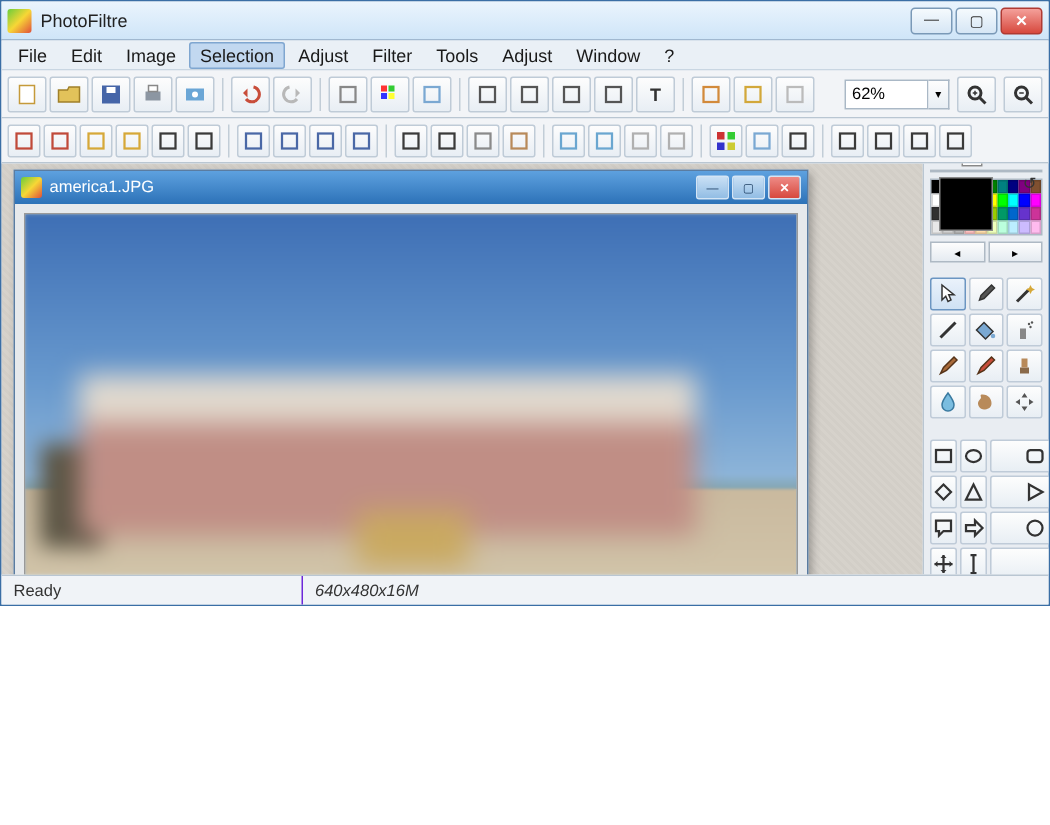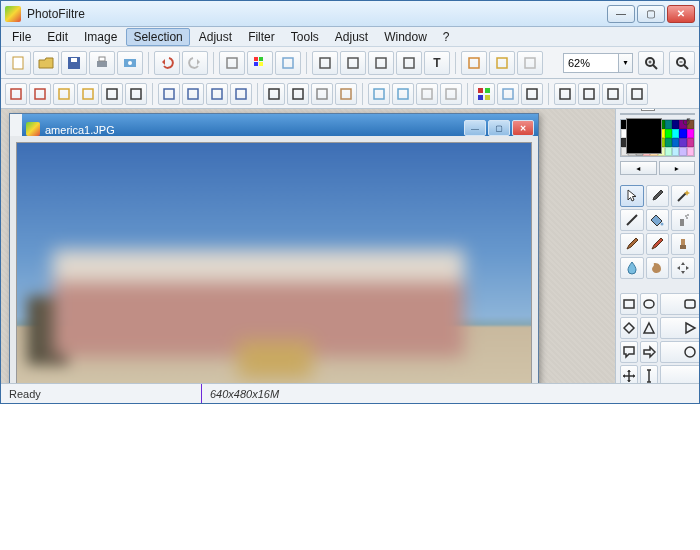--- a/index.html
+++ b/index.html
@@ -17,21 +17,21 @@
 .toolbar { background: #f2f4f7; height: 32px; display: flex; align-items: center; padding: 2px 4px; gap: 2px; border-bottom: 1px solid #b9c6d2; }
 .toolbar2 { background: #f2f4f7; height: 30px; display: flex; align-items: center; padding: 2px 4px; gap: 2px; border-bottom: 1px solid #b9c6d2; }
 .tbtn { width: 26px; height: 24px; border: 1px solid #bfcbd7; background: linear-gradient(#fdfdfd, #e8eef4); display: flex; align-items: center; justify-content: center; border-radius: 2px; }
 .tbtn svg, .ptool svg { width: 16px; height: 16px; }
 .sep { width: 1px; height: 22px; background: #c2cdd7; margin: 0 3px; }
 .zoom-box { width: 56px; height: 20px; border: 1px solid #aab8c6; background: #fff; font-size: 11px; display: flex; align-items: center; padding: 0 4px; }
 .zoom-arrow { width: 14px; height: 20px; border: 1px solid #aab8c6; border-left: none; background: linear-gradient(#fdfdfd, #e8eef4); display: flex; align-items: center; justify-content: center; font-size: 8px; }
 .main { flex: 1; display: flex; overflow: hidden; }
 .canvas-area { flex: 1; background: #d6d2cb; background-image: repeating-linear-gradient(45deg, rgba(0,0,0,0.02) 0 2px, transparent 2px 4px); position: relative; overflow: hidden; }
 .docwin { position: absolute; top: 4px; left: 8px; width: 530px; height: 420px; border: 1px solid #5a7ca1; background: #f0f3f6; box-shadow: 2px 2px 6px rgba(0,0,0,0.3); display: flex; flex-direction: column; }
-.doc-titlebar { background: linear-gradient(#5ea1df, #2c72b8); height: 22px; display: flex; align-items: flex-end; padding: 0 4px; color: #fff; font-size: 11px; margin-left: 12px; }
+.doc-titlebar { background: linear-gradient(#5ea1df, #2c72b8); height: 22px; display: flex; align-items: center; padding: 0 4px; color: #fff; font-size: 11px; }
 .doc-titlebar .icon { width: 14px; height: 14px; margin-right: 5px; background: linear-gradient(135deg, #6acd3a, #f7d736, #e04f3a); border-radius: 2px; }
 .doc-titlebar .title { flex: 1; }
 .doc-btns { display: flex; gap: 2px; }
 .doc-btn { width: 22px; height: 16px; border: 1px solid #d4e5f5; background: linear-gradient(#c9e0f5, #92bde4); border-radius: 2px; display: flex; align-items: center; justify-content: center; font-size: 8px; color: #1a3b5f; }
 .doc-close { background: linear-gradient(#ee8b86, #d7493e); color: #fff; font-weight: bold; }
 .doc-body { flex: 1; background: #e6e9ec; display: flex; align-items: center; justify-content: center; padding: 6px; }
 .photo { width: 100%; height: 100%; position: relative; background: #abc5da; overflow: hidden; border: 1px solid #999; }
 .sky { position: absolute; inset: 0 0 52% 0; background: linear-gradient(#3e6fb5, #6798cd 60%, #92b8da); }
 .ground { position: absolute; bottom: 0; left: 0; right: 0; height: 52%; background: linear-gradient(#c9b99e, #d6cbb0 50%, #d8cfb5); }
 .horizon { position: absolute; bottom: 52%; left: 0; right: 0; height: 10px; background: linear-gradient(transparent, rgba(100,120,80,0.3)); }

